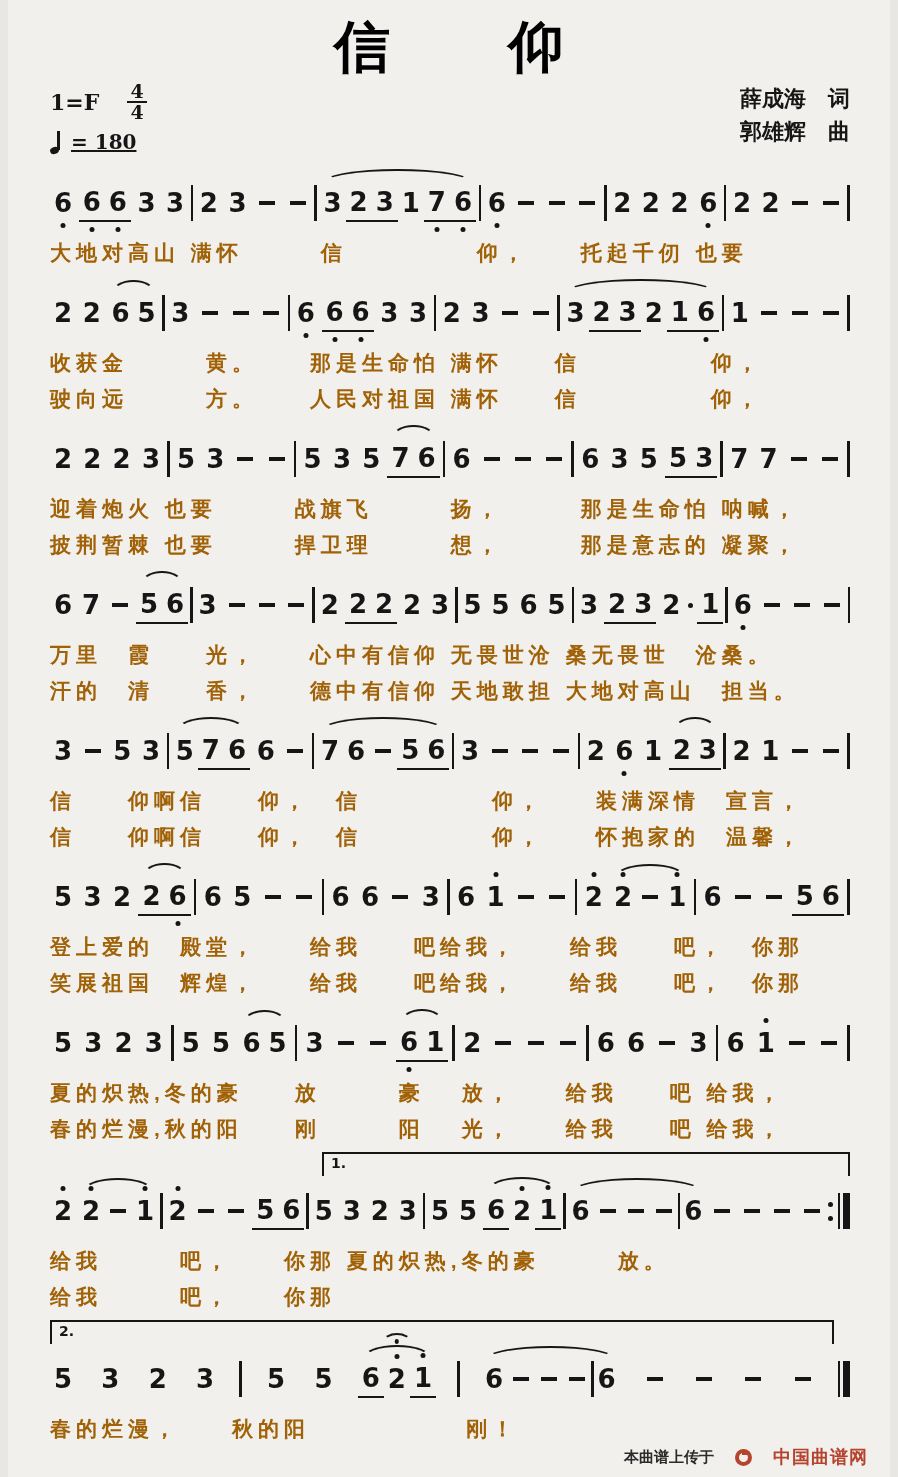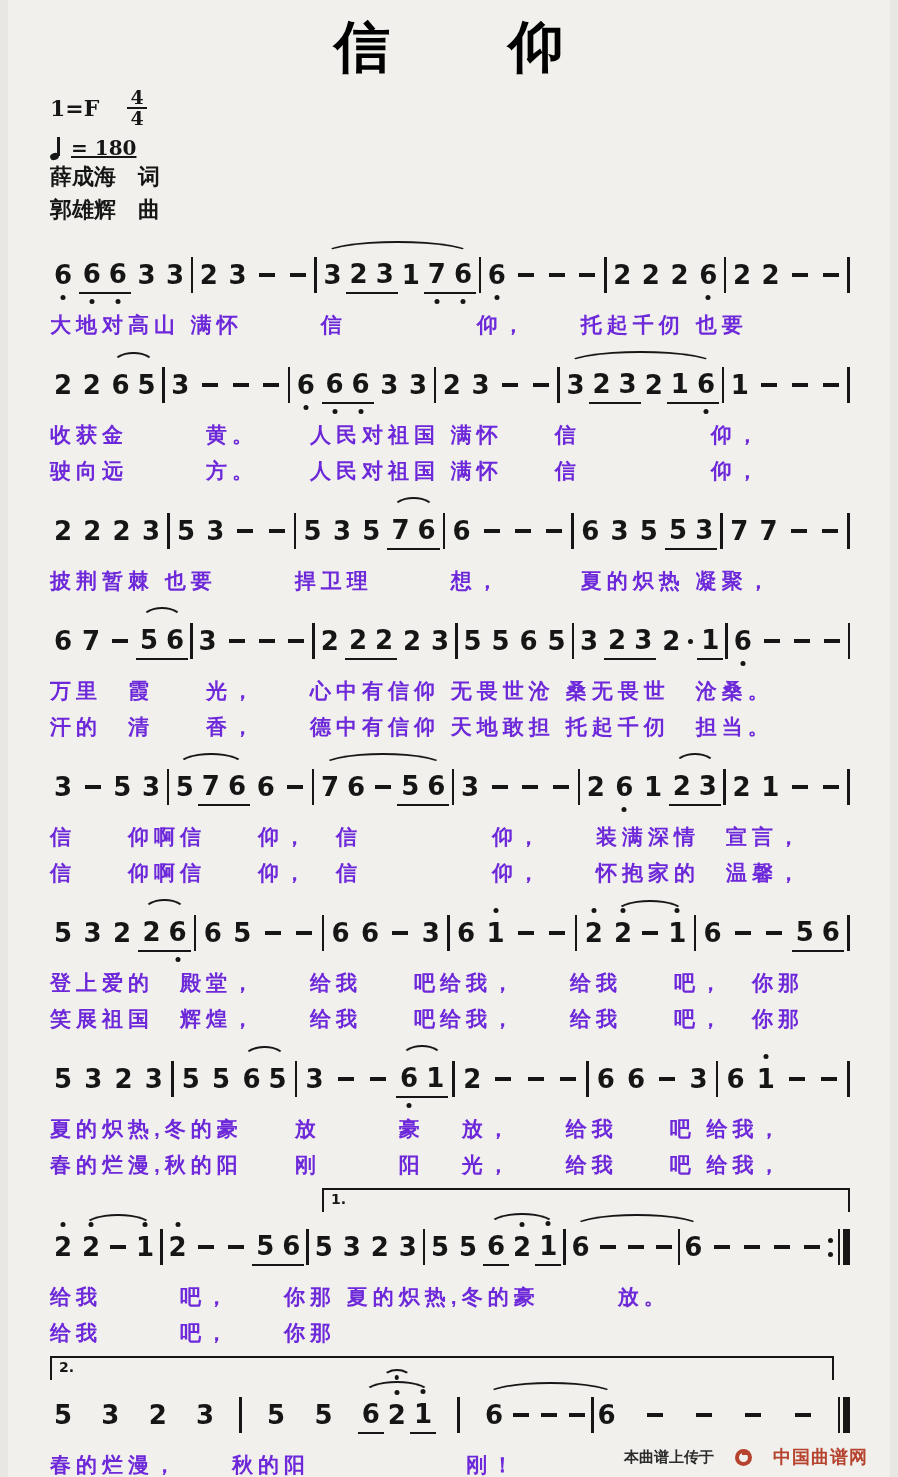--- a/index.html
+++ b/index.html
@@ -1,21 +1,21 @@
 <!DOCTYPE html>
 <html><head>
 <meta charset="utf-8">
 <style>
   :root{ --ink:#161616; --paper:#f1f0ed; }
   html,body{margin:0;padding:0;background:#e8e7e4;}
   .page{width:882px;height:1477px;margin:0 auto;background:var(--paper);
         padding:12px 40px 0 42px;box-sizing:border-box;position:relative;overflow:hidden;
         font-family:"Liberation Sans",sans-serif;color:var(--ink);}
   .title{text-align:center;font:900 56px/1.25 "DejaVu Sans",sans-serif;letter-spacing:2px;color:#000;}
-  .meta{display:flex;justify-content:space-between;align-items:flex-start;margin-top:6px;flex-direction:column;}
+  .meta{display:flex;justify-content:space-between;align-items:flex-start;}
   .keyrow{display:flex;align-items:center;font:700 22px "DejaVu Serif",serif;}
   .meter{display:inline-flex;flex-direction:column;align-items:center;margin-left:28px;
          font:700 19px/19px "DejaVu Serif",serif;}
   .meter .den{border-top:2px solid var(--ink);padding:0 3px;}
   .meter .num{padding:0 3px;}
   .temporow{display:flex;align-items:center;gap:8px;margin-top:8px;font:700 20px "DejaVu Serif",serif;text-decoration:underline;}
   .qnote{display:inline-block;position:relative;width:13px;height:24px;}
   .qnote::before{content:"";position:absolute;left:0;bottom:0;width:9px;height:7px;background:var(--ink);
                  border-radius:50%;transform:rotate(-20deg);}
   .qnote::after{content:"";position:absolute;left:7px;bottom:4px;width:2.5px;height:19px;background:var(--ink);}
@@ -43,21 +43,21 @@
   .fermata{position:absolute;left:50%;top:-28px;transform:translateX(-50%);width:24px;height:13px;
            border:2.5px solid transparent;border-top-color:var(--ink);border-radius:50%;}
   .fermata::after{content:"";position:absolute;left:50%;top:4px;transform:translateX(-50%);
                   width:4.5px;height:4.5px;background:var(--ink);border-radius:50%;}
   .barwrap{display:inline-flex;align-items:center;gap:3px;flex:none;}
   .bar{width:2.5px;height:36px;background:var(--ink);}
   .bar.thick{width:6.5px;}
   .rdots{display:inline-flex;flex-direction:column;gap:9px;margin-right:2px;}
   .rdot{width:5px;height:5px;border-radius:50%;background:var(--ink);}
   .lyric{font:600 21px/29px "Liberation Sans",sans-serif;letter-spacing:5px;white-space:pre;
-         margin-top:7px;color:#6d28d9;}
+         margin-top:7px;color:#a16207;}
   
   .footer{position:absolute;right:22px;bottom:8px;display:flex;align-items:center;gap:21px;
           font:700 15px "Liberation Sans",sans-serif;color:#2b2b2b;}
   .logo{display:inline-block;width:17px;height:17px;border-radius:50%;position:relative;background:#b5432e;}
   .logo::after{content:"";position:absolute;left:4px;top:4px;width:9px;height:9px;border-radius:50%;
                background:var(--paper);}
   .logo::before{content:"";position:absolute;left:7px;top:3px;width:8px;height:3px;background:#b5432e;z-index:1;}
   .site{color:#b5432e;font-weight:900;font-size:18px;letter-spacing:1px;}
 </style>
 </head>
@@ -196,21 +196,21 @@
             <span class="bar"></span>
           </span>
           <span class="note">1</span>
           <span class="dash"></span>
           <span class="dash"></span>
           <span class="dash"></span>
           <span class="barwrap">
             <span class="bar"></span>
           </span>
         </div>
-        <div class="lyric">收获金　　　黄。　　人民对祖国 满怀　　信　　　　　仰，</div>
+        <div class="lyric">收获金　　　黄。　　那是生命怕 满怀　　信　　　　　仰，</div>
         <div class="lyric">驶向远　　　方。　　人民对祖国 满怀　　信　　　　　仰，</div>
       </div>
       <div class="system">
         <div class="notes">
           <span class="note">2</span>
           <span class="note">2</span>
           <span class="note">2</span>
           <span class="note">3</span>
           <span class="barwrap">
             <span class="bar"></span>
@@ -250,21 +250,22 @@
             <span class="bar"></span>
           </span>
           <span class="note">7</span>
           <span class="note">7</span>
           <span class="dash"></span>
           <span class="dash"></span>
           <span class="barwrap">
             <span class="bar"></span>
           </span>
         </div>
-        <div class="lyric">披荆暂棘 也要　　　捍卫理　　　想，　　　夏的炽热 凝聚，</div>
+        <div class="lyric">迎着炮火 也要　　　战旗飞　　　扬，　　　那是生命怕 呐喊，</div>
+        <div class="lyric">披荆暂棘 也要　　　捍卫理　　　想，　　　那是意志的 凝聚，</div>
       </div>
       <div class="system">
         <div class="notes">
           <span class="note">6</span>
           <span class="note">7</span>
           <span class="dash"></span>
           <span class="grp slur ul">
             <span class="note">5</span>
             <span class="note">6</span>
           </span>
@@ -308,21 +309,21 @@
           </span>
           <span class="note">6<span class="odot lo"></span></span>
           <span class="dash"></span>
           <span class="dash"></span>
           <span class="dash"></span>
           <span class="barwrap">
             <span class="bar"></span>
           </span>
         </div>
         <div class="lyric">万里　霞　　光，　　心中有信仰 无畏世沧 桑无畏世　沧桑。</div>
-        <div class="lyric">汗的　清　　香，　　德中有信仰 天地敢担 托起千仞　担当。</div>
+        <div class="lyric">汗的　清　　香，　　德中有信仰 天地敢担 大地对高山　担当。</div>
       </div>
       <div class="system">
         <div class="notes">
           <span class="note">3</span>
           <span class="dash"></span>
           <span class="note">5</span>
           <span class="note">3</span>
           <span class="barwrap">
             <span class="bar"></span>
           </span>

